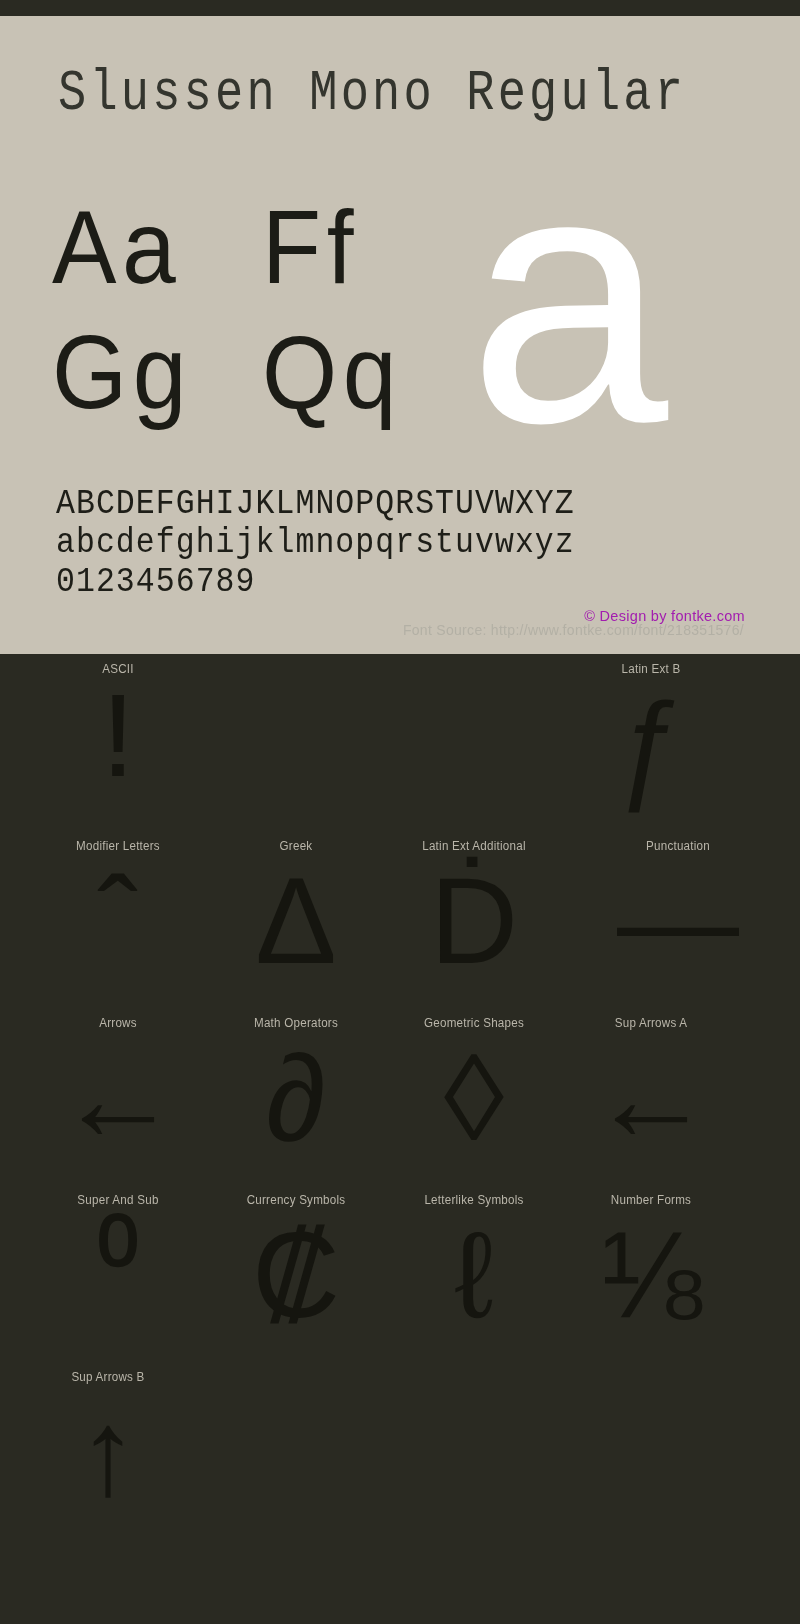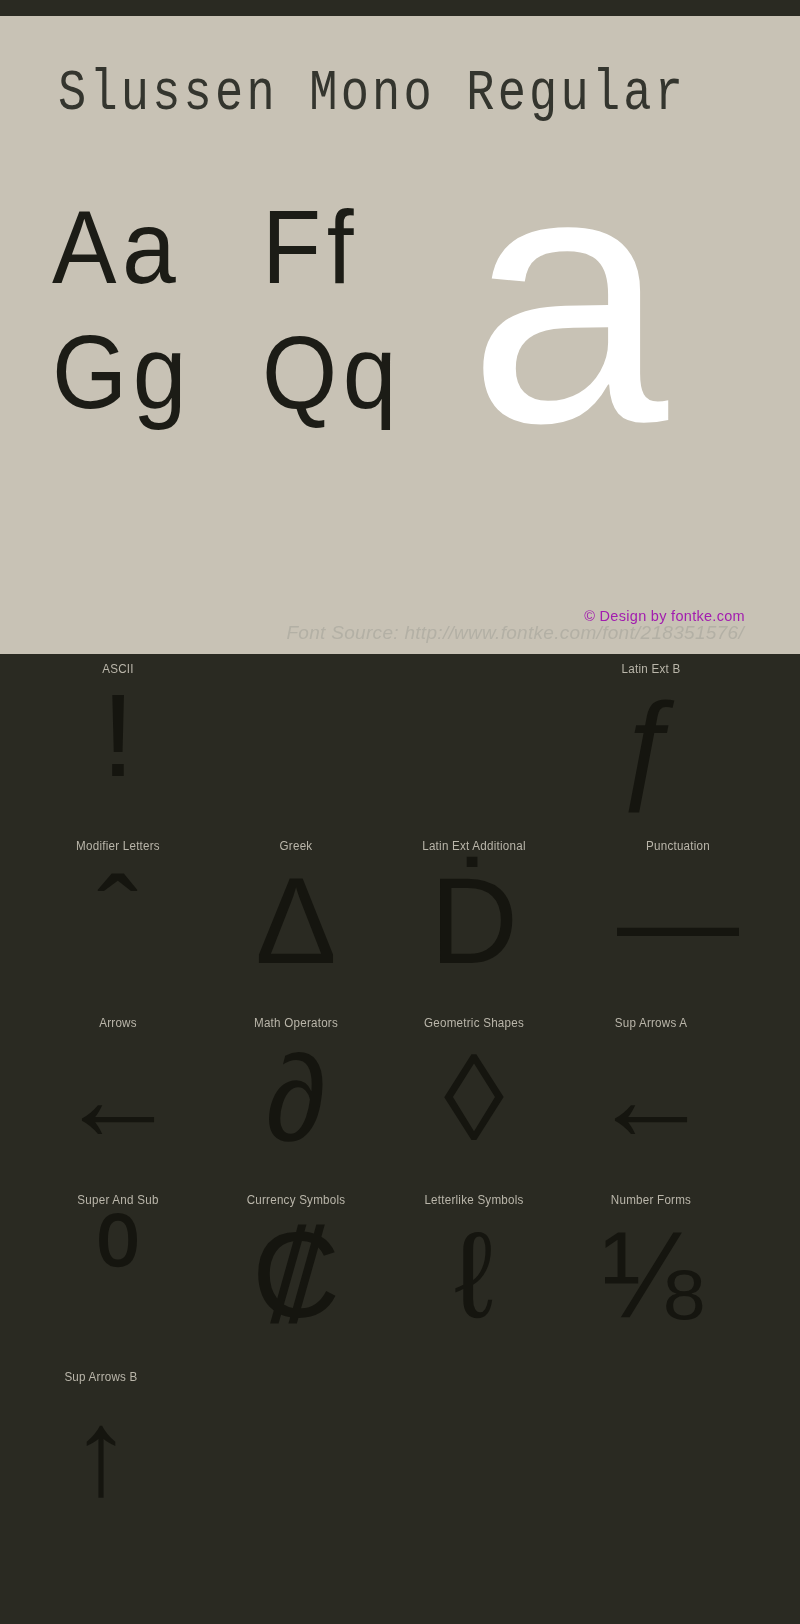--- a/index.html
+++ b/index.html
@@ -110,26 +110,25 @@
     font-family: "Liberation Sans", sans-serif;
     letter-spacing: 0.3px;
     white-space: nowrap;
   }
 
   
   #source-line {
     position: absolute;
     right: 56px;
     top: 622px;
-    font-size: 19px;
+    font-size: 14px;
     color: #b3b0a5;
     font-family: "Liberation Sans", sans-serif;
     letter-spacing: 0.3px;
     white-space: nowrap;
-    font-style: italic;
   }
 
   
   #blocks-grid {
     position: absolute;
     left: 0;
     top: 648px;
     width: 662px;
   }
   .block-row {
@@ -186,20 +185,25 @@
       <div class="pair-cell">Ff</div>
     </div>
     <div class="pair-row">
       <div class="pair-cell">Gg</div>
       <div class="pair-cell">Qq</div>
     </div>
   </div>
 
   <div id="hero-glyph">a</div>
 
+  <div id="alphabet-block">
+    <div class="alpha-row">ABCDEFGHIJKLMNOPQRSTUVWXYZ</div>
+    <div class="alpha-row">abcdefghijklmnopqrstuvwxyz</div>
+    <div class="alpha-row">0123456789</div>
+  </div>
 
   <div id="copyright-line">© Design by fontke.com</div>
 </div>
 
 <div id="source-line">Font Source: http://www.fontke.com/font/218351576/</div>
 
 <div id="blocks-grid">
 
   <div class="block-row">
     <div class="block-cell" style="left:29px;">
@@ -263,19 +267,19 @@
       <div class="block-label">Letterlike Symbols</div>
       <div class="block-glyph">ℓ</div>
     </div>
     <div class="block-cell" style="left:562px;">
       <div class="block-label">Number Forms</div>
       <div class="block-glyph">⅛</div>
     </div>
   </div>
 
   <div class="block-row">
-    <div class="block-cell" style="left:12px;">
+    <div class="block-cell" style="left:19px;">
       <div class="block-label">Sup Arrows B</div>
       <div class="block-glyph">↑</div>
     </div>
   </div>
 
 </div>
 
 </body></html>

